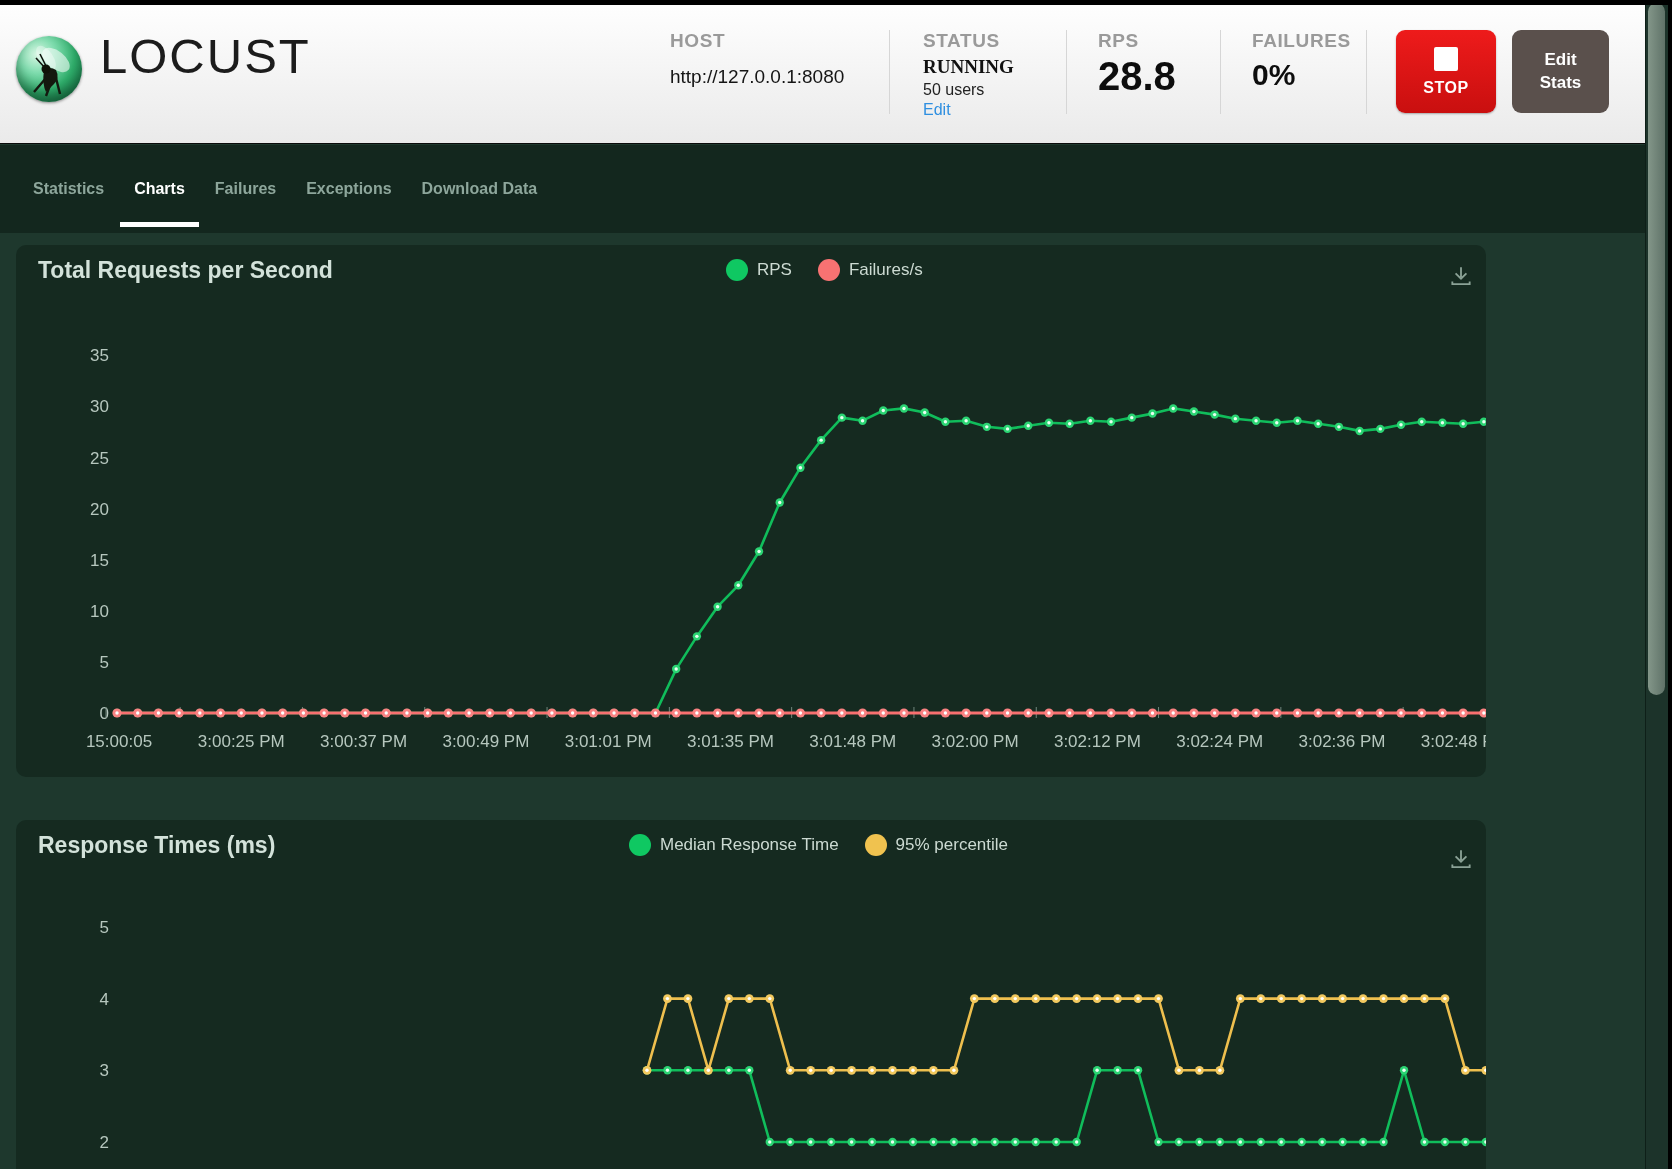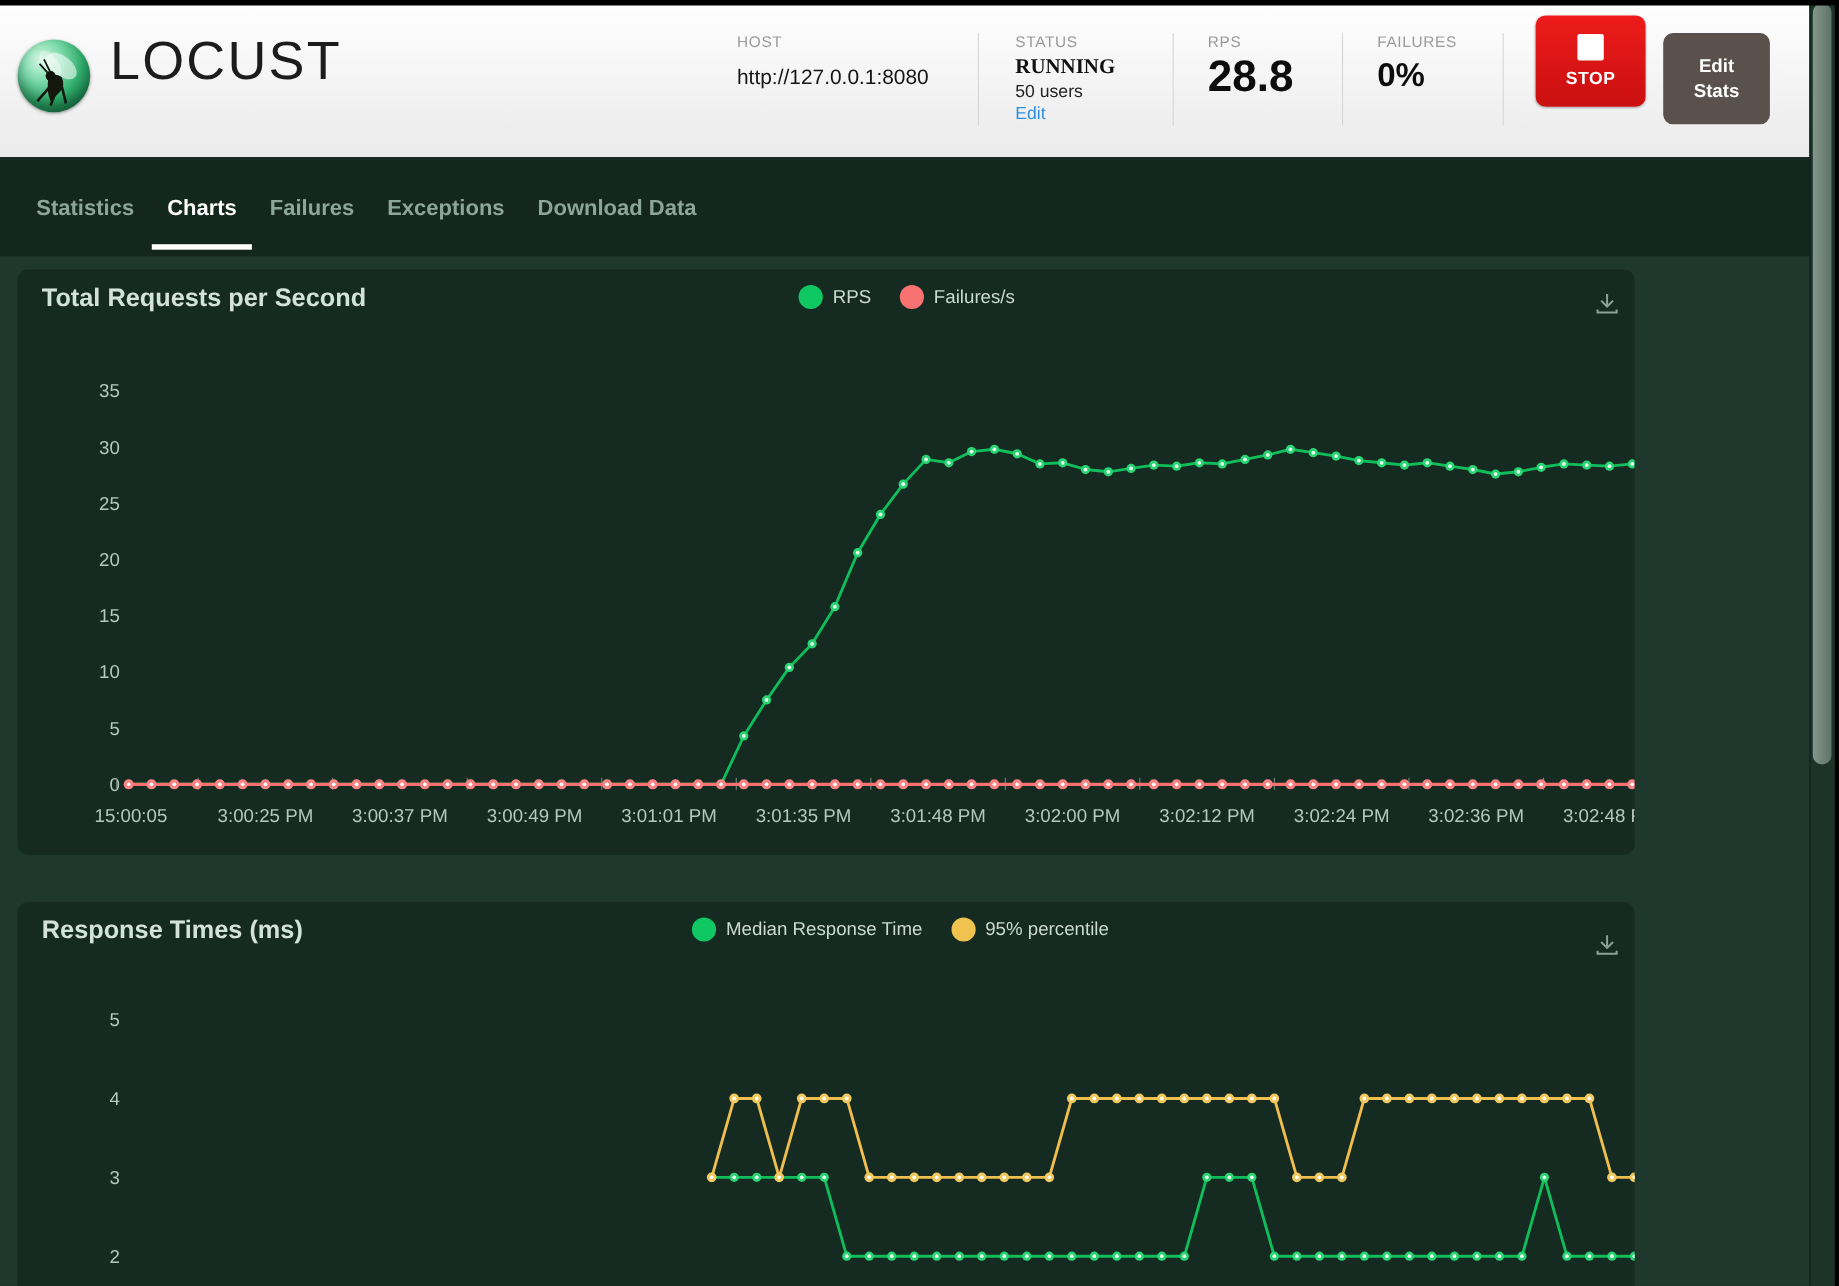--- a/index.html
+++ b/index.html
@@ -19,42 +19,42 @@
   
   .header { position:absolute; left:0; top:0; width:1645px; height:144px;
     background:linear-gradient(#ffffff,#eaeaea); border-bottom:1px solid #0b0b0b; }
   .logo { position:absolute; left:16px; top:36px; width:66px; height:66px; border-radius:50%;
     background:radial-gradient(circle at 32% 28%, #d9f7e4 0%, #7fdcae 28%, #2fae6b 58%, #0b6b3d 100%);
     box-shadow:inset 0 -8px 12px rgba(0,0,0,.35), 0 1px 3px rgba(0,0,0,.45); overflow:hidden; }
   .logo svg { position:absolute; left:0; top:0; }
   .logo-text { position:absolute; left:100px; top:28px; font-size:49px; font-weight:200;
     letter-spacing:2px; color:#1c1c1c; }
   .stat-block { position:absolute; top:30px; }
-  .hlabel { font-size:14px; font-weight:normal; color:#9a9a9a; letter-spacing:.6px; }
+  .hlabel { font-size:19px; font-weight:bold; color:#9a9a9a; letter-spacing:.6px; }
   .host-value { margin-top:14px; font-size:19px; color:#151515; }
   .status-value { margin-top:4px; font-size:19px; font-weight:bold; color:#111;font-family:Liberation Serif, serif; }
   .status-users { margin-top:3px; font-size:16px; color:#222; }
   .edit-link { margin-top:2px; font-size:16px; color:#2f8fe0; cursor:pointer; }
   .big-num { margin-top:4px; font-size:40px; font-weight:bold; color:#0d0d0d; line-height:1.0; }
   .mid-num { margin-top:8px; font-size:30px; font-weight:bold; color:#0d0d0d; line-height:1.0; }
   .vdivider { position:absolute; top:30px; width:1px; height:84px; background:#d6d6d6; }
-  .stop-btn { position:absolute; left:1396px; top:14px; width:100px; height:83px; border-radius:9px;
+  .stop-btn { position:absolute; left:1396px; top:30px; width:100px; height:83px; border-radius:9px;
     background:linear-gradient(#ee1b1b,#c90f0f); box-shadow:0 1px 2px rgba(0,0,0,.3);
     display:flex; flex-direction:column; align-items:center; justify-content:center; cursor:pointer; }
   .stop-square { width:24px; height:24px; background:#fff; border-radius:2px; margin-bottom:8px; }
   .stop-label { color:#fff; font-size:16px; font-weight:bold; letter-spacing:.5px; }
   .reset-btn { position:absolute; left:1512px; top:30px; width:97px; height:83px; border-radius:9px;
     background:#5a504c; display:flex; flex-direction:column; align-items:center; justify-content:center;
     color:#fff; font-size:17px; font-weight:bold; line-height:1.35; cursor:pointer; }
 
   
   .nav { position:absolute; left:0; top:145px; width:1645px; height:88px; background:#13271e;
     display:flex; align-items:stretch; padding-left:19px; }
   .tab { position:relative; display:flex; align-items:center; padding:0 14px; margin-right:2px;
-    font-size:20px; font-weight:bold; color:#8da69b; cursor:pointer; }
+    font-size:16px; font-weight:bold; color:#8da69b; cursor:pointer; }
   .tab.active { color:#ffffff; }
   .tab.active::after { content:""; position:absolute; left:0; right:0; bottom:6px; height:5px; background:#ffffff; }
 
   
   .panel { position:absolute; left:16px; width:1470px; background:#152a20; border-radius:10px; overflow:hidden; }
   #panel1 { top:245px; height:532px; }
   #panel2 { top:820px; height:349px; border-radius:10px 10px 0 0; }
   .panel-title { position:absolute; left:22px; top:12px; font-size:23px; font-weight:bold; color:#d3e2da; z-index:2; }
   .legend { position:absolute; top:14px; display:flex; align-items:center; font-size:17px; color:#ccdad2; z-index:2; }
   #legend1 { left:710px; } #legend2 { left:613px; }

